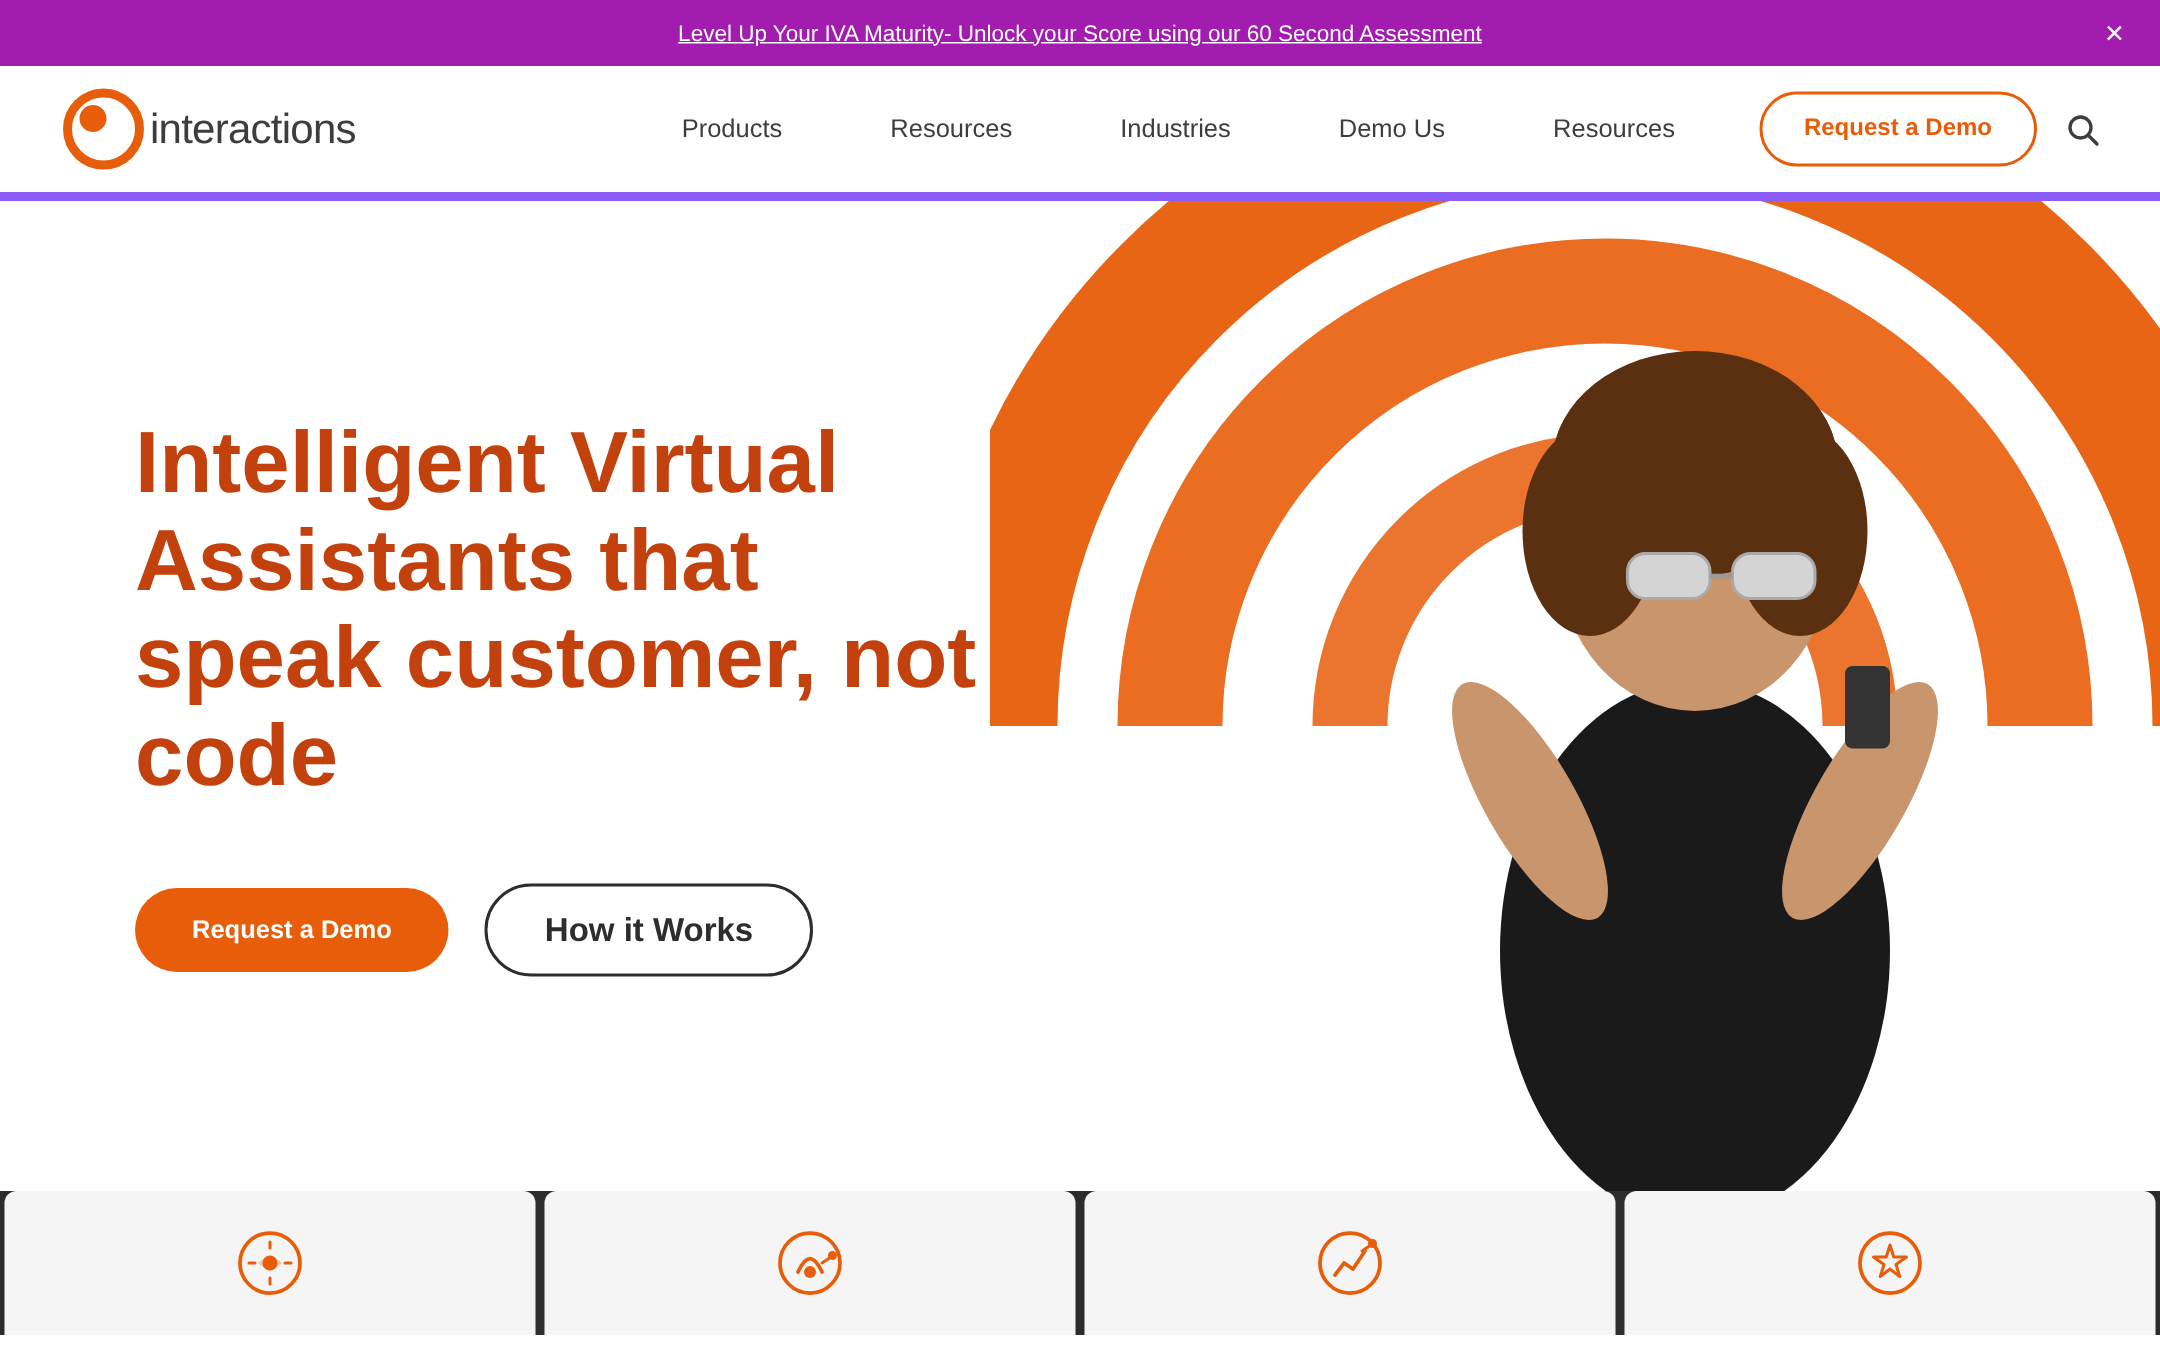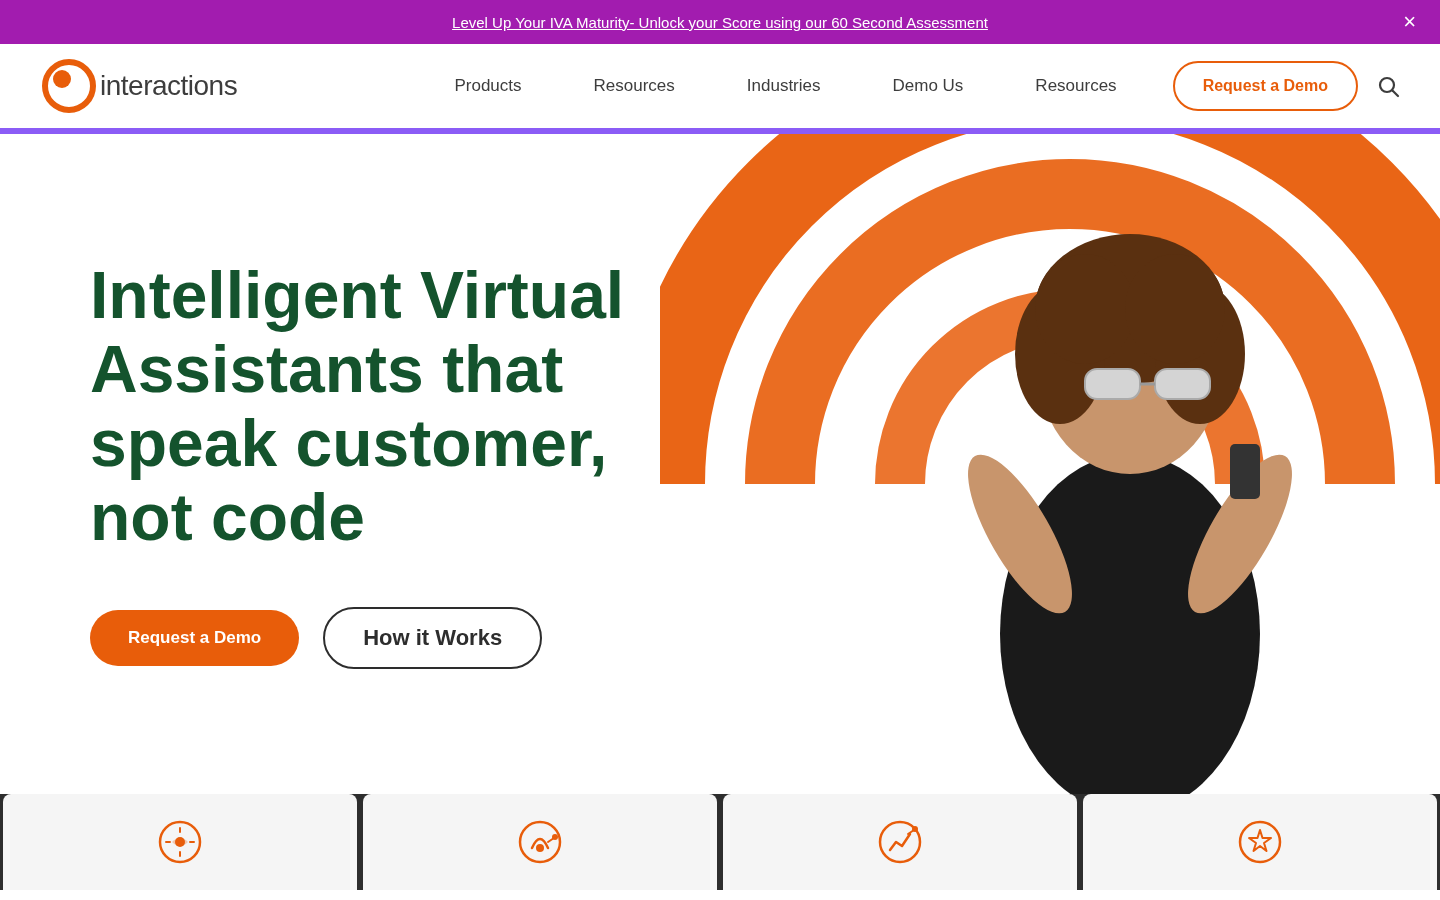--- a/index.html
+++ b/index.html
@@ -113,23 +113,23 @@
       align-items: center;
     }
 
     .hero-content {
       position: relative;
       z-index: 2;
       padding: 80px 0 80px 90px;
       max-width: 680px;
     }
     .hero-headline {
-      font-size: 66px;
+      font-size: 58px;
       font-weight: 700;
-      color: #14532d;
+      color: #c2410c;
       line-height: 1.12;
       margin-bottom: 52px;
     }
     .hero-buttons {
       display: flex;
       gap: 24px;
       align-items: center;
     }
     .btn-primary {
       background: #e85d0a;

